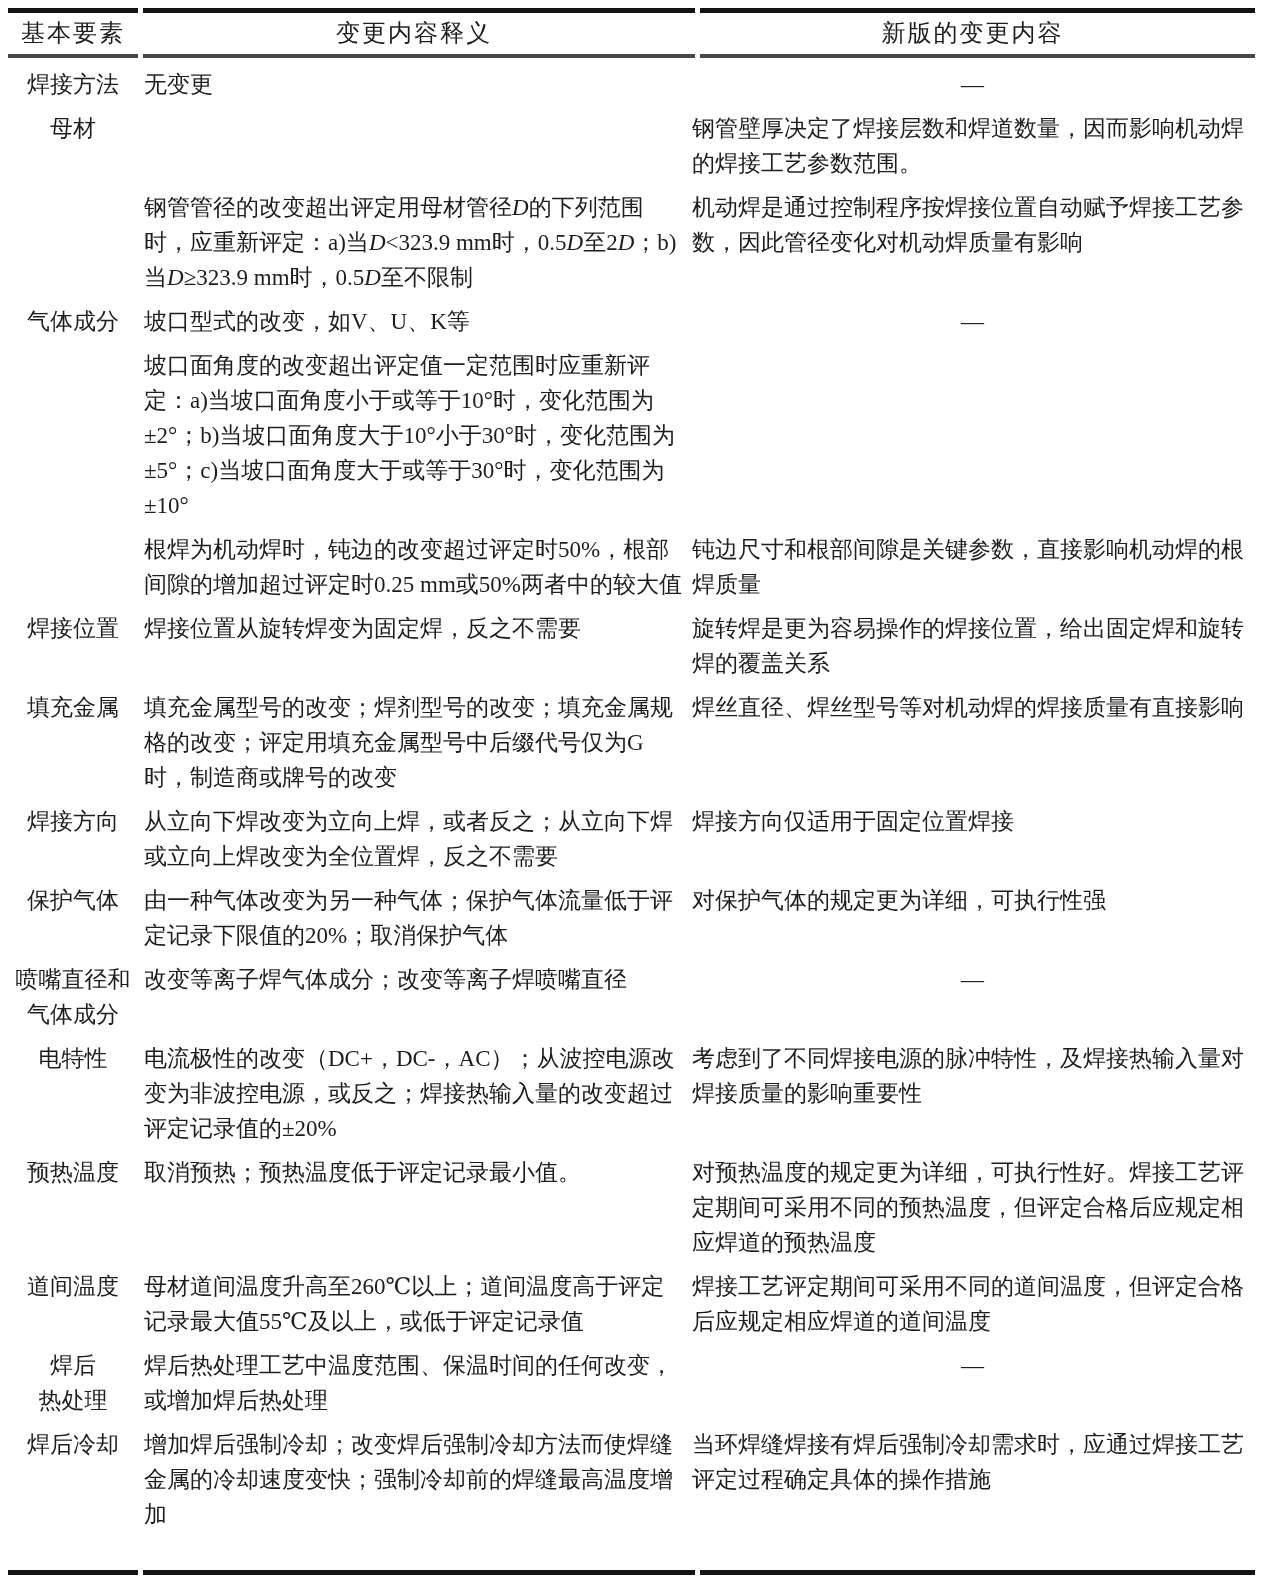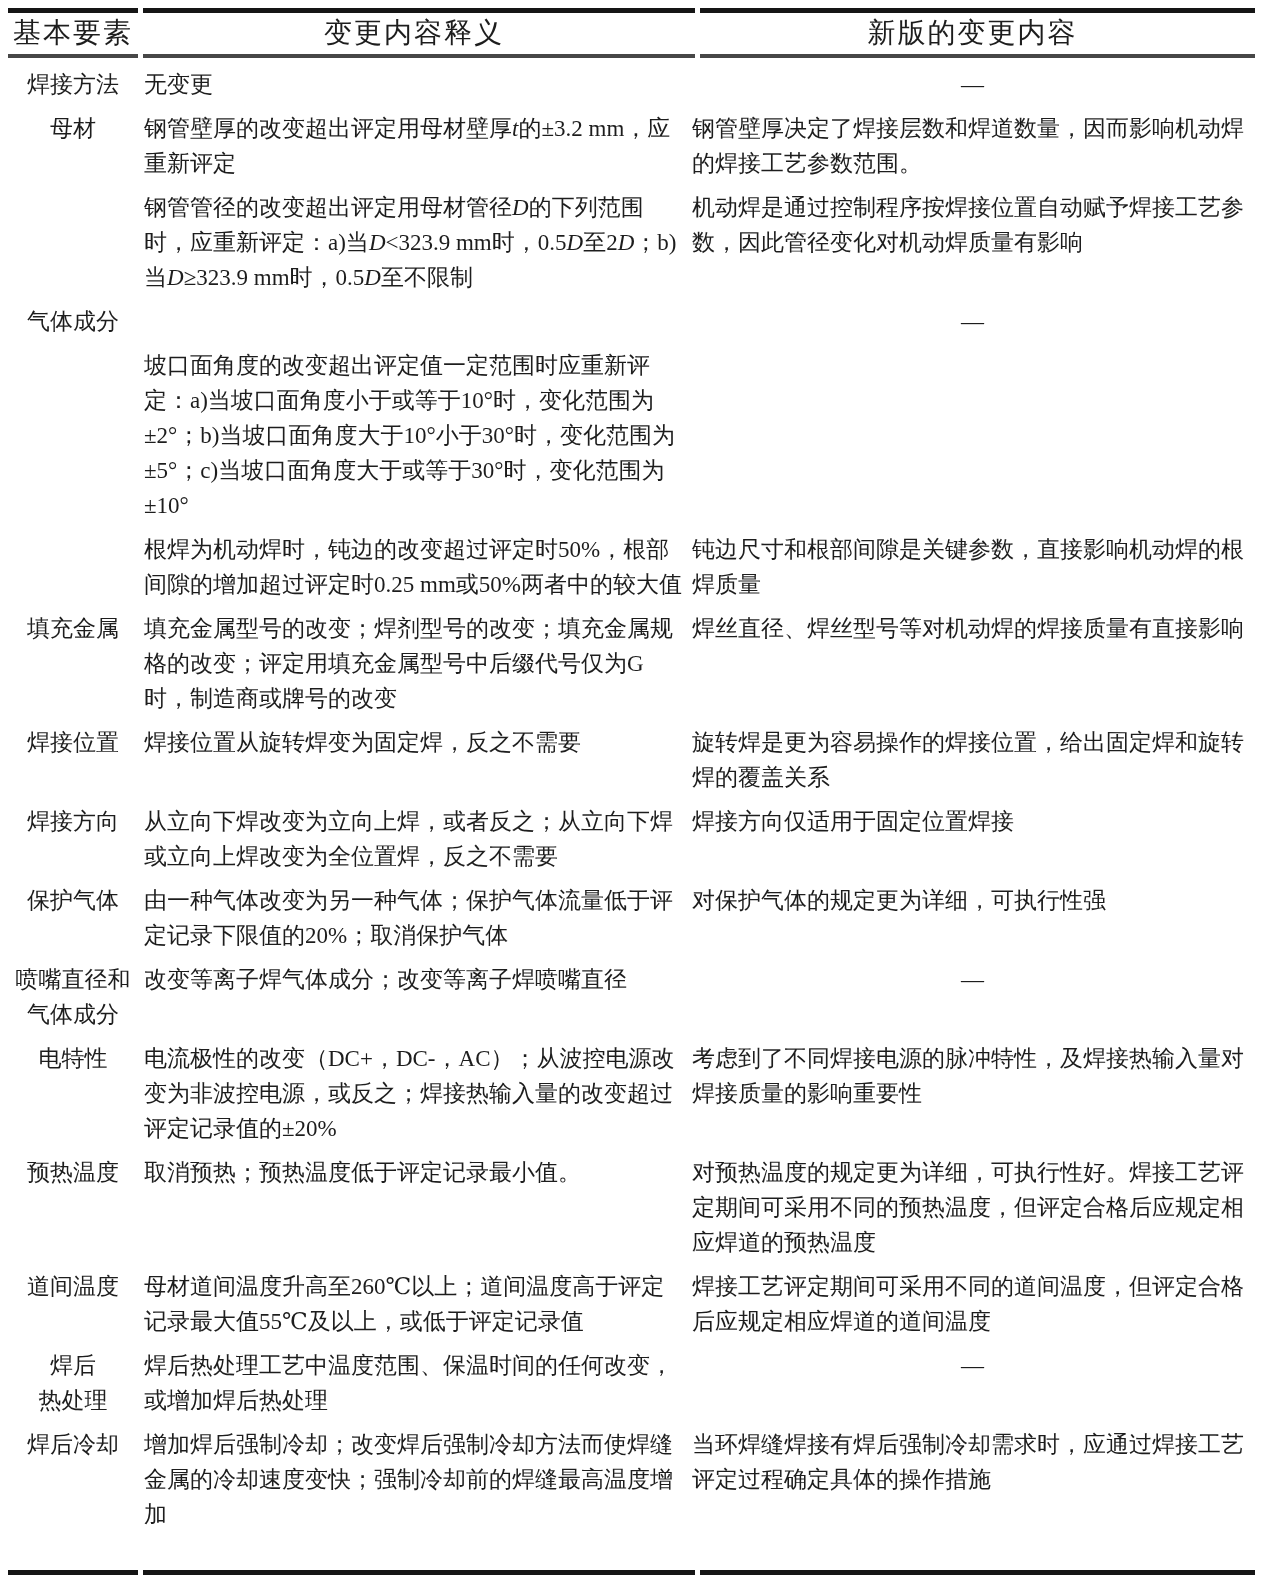--- a/index.html
+++ b/index.html
@@ -31,21 +31,21 @@
   .rule-bottom{position:absolute;left:8px;right:11px;bottom:7px;}
 
   .header-row{
     display:grid;
     grid-template-columns:130px 540px 1fr;
     column-gap:6px;
     padding:3px 0 4px;
   }
   .header-cell{
     text-align:center;
-    font-size:28px;
+    font-size:24px;
     line-height:34px;
     letter-spacing:2px;
   }
 
   .tbody{
     display:flex;
     flex-direction:column;
     gap:9px;
     padding:9px 0 0;
   }
@@ -97,47 +97,47 @@
         <div class="cell label" style="grid-row: 1 / span 1;">
           <div>焊接方法</div>
         </div>
         <div class="cell change">无变更</div>
         <div class="cell meaning dash">—</div>
       </div>
       <div class="group">
         <div class="cell label" style="grid-row: 1 / span 2;">
           <div>母材</div>
         </div>
-        <div class="cell change">钢管壁厚的改变超出评定用母材壁厚<i>t</i>的±3.2 mm，应重新评定</div>
         <div class="cell meaning">钢管壁厚决定了焊接层数和焊道数量，因而影响机动焊的焊接工艺参数范围。</div>
         <div class="cell change">钢管管径的改变超出评定用母材管径<i>D</i>的下列范围时，应重新评定：a)当<i>D</i>&lt;323.9 mm时，0.5<i>D</i>至2<i>D</i>；b)当<i>D</i>≥323.9 mm时，0.5<i>D</i>至不限制</div>
         <div class="cell meaning">机动焊是通过控制程序按焊接位置自动赋予焊接工艺参数，因此管径变化对机动焊质量有影响</div>
       </div>
       <div class="group">
         <div class="cell label" style="grid-row: 1 / span 3;">
           <div>气体成分</div>
         </div>
+        <div class="cell change">坡口型式的改变，如V、U、K等</div>
         <div class="cell meaning dash">—</div>
         <div class="cell change">坡口面角度的改变超出评定值一定范围时应重新评定：a)当坡口面角度小于或等于10°时，变化范围为±2°；b)当坡口面角度大于10°小于30°时，变化范围为±5°；c)当坡口面角度大于或等于30°时，变化范围为±10°</div>
         <div class="cell change">根焊为机动焊时，钝边的改变超过评定时50%，根部间隙的增加超过评定时0.25 mm或50%两者中的较大值</div>
         <div class="cell meaning">钝边尺寸和根部间隙是关键参数，直接影响机动焊的根焊质量</div>
       </div>
       <div class="group">
         <div class="cell label" style="grid-row: 1 / span 1;">
+          <div>焊接位置</div>
+        </div>
+        <div class="cell change">焊接位置从旋转焊变为固定焊，反之不需要</div>
+        <div class="cell meaning">旋转焊是更为容易操作的焊接位置，给出固定焊和旋转焊的覆盖关系</div>
+      </div>
+      <div class="group">
+        <div class="cell label" style="grid-row: 1 / span 1;">
           <div>填充金属</div>
         </div>
         <div class="cell change">填充金属型号的改变；焊剂型号的改变；填充金属规格的改变；评定用填充金属型号中后缀代号仅为G时，制造商或牌号的改变</div>
         <div class="cell meaning">焊丝直径、焊丝型号等对机动焊的焊接质量有直接影响</div>
-      </div>
-      <div class="group">
-        <div class="cell label" style="grid-row: 1 / span 1;">
-          <div>焊接位置</div>
-        </div>
-        <div class="cell change">焊接位置从旋转焊变为固定焊，反之不需要</div>
-        <div class="cell meaning">旋转焊是更为容易操作的焊接位置，给出固定焊和旋转焊的覆盖关系</div>
       </div>
       <div class="group">
         <div class="cell label" style="grid-row: 1 / span 1;">
           <div>焊接方向</div>
         </div>
         <div class="cell change">从立向下焊改变为立向上焊，或者反之；从立向下焊或立向上焊改变为全位置焊，反之不需要</div>
         <div class="cell meaning">焊接方向仅适用于固定位置焊接</div>
       </div>
       <div class="group">
         <div class="cell label" style="grid-row: 1 / span 1;">

